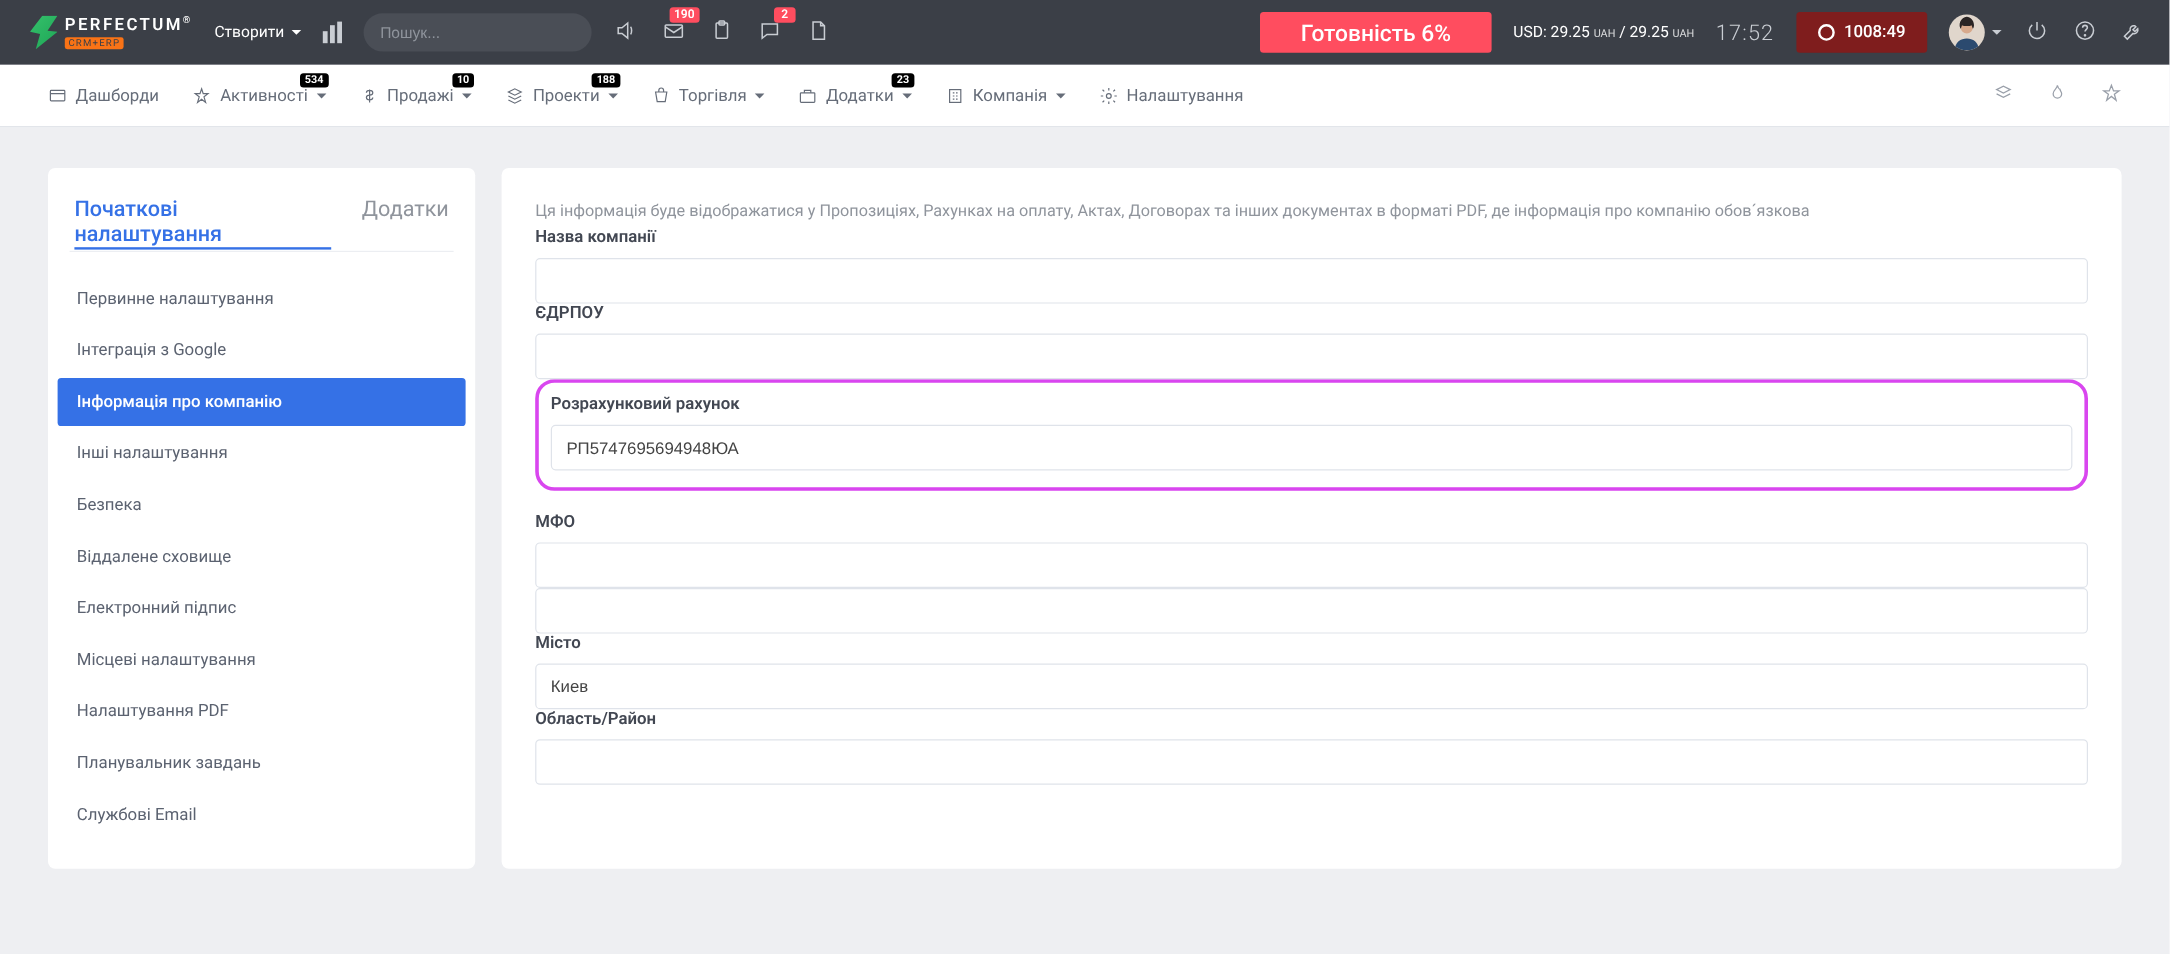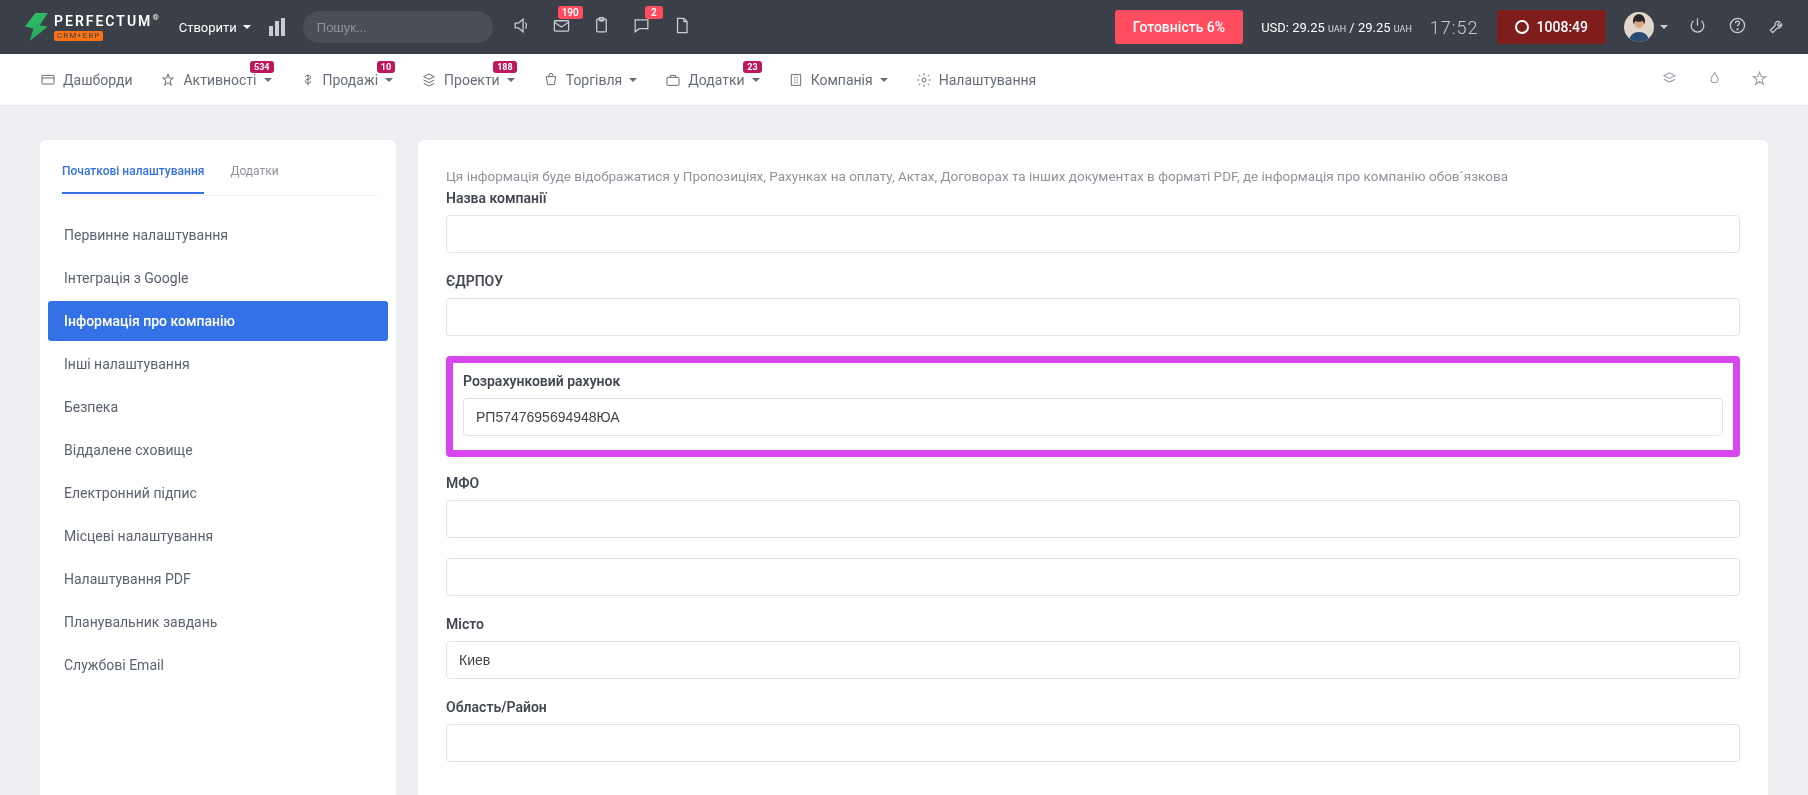--- a/index.html
+++ b/index.html
@@ -19,55 +19,55 @@
 .bars-icon span{ width:4px; background:#c9cdd3;}
 .bars-icon span:nth-child(1){height:10px;} .bars-icon span:nth-child(2){height:15px;} .bars-icon span:nth-child(3){height:18px;}
 .search-box { background:#4a4e56; border-radius:18px; height:32px; width:190px; display:flex; align-items:center; padding:0 14px; }
 .search-box input { background:transparent; border:none; color:#c9cdd3; font-size:13px; width:100%; outline:none;}
 .search-box input::placeholder{color:#8f949c;}
 .search-ico { color:#8f949c; font-size:13px;}
 .hicon { position:relative; cursor:pointer; color:#c9cdd3; width:22px; text-align:center;}
 .hicon svg { width:19px; height:19px; fill:none; stroke:#c9cdd3; stroke-width:1.6;}
 .badge-red { position:absolute; top:-10px; right:-10px; background:#ff4d5f; color:#fff; font-size:10px; font-weight:600; padding:1px 4px; border-radius:3px; min-width:18px; text-align:center;}
 .spacer { flex:1; }
-.ready-btn { background:#ff4d5f; color:#fff; padding:0 18px; height:34px; display:flex; align-items:center; border-radius:3px; font-size:14px; font-weight:500; cursor:pointer;}
+.ready-btn { background:#ff4d5f; color:#fff; padding:0 34px; height:34px; display:flex; align-items:center; border-radius:3px; font-size:19px; font-weight:500; cursor:pointer;}
 .usd-txt { color:#fff; font-size:13px;}
 .usd-txt .cur { font-size:9px; opacity:.8;}
 .clock { color:#c9cdd3; font-size:18px; font-weight:300; letter-spacing:1px;}
 .timer-btn { background:#7f1d1d; color:#fff; padding:0 18px; height:34px; display:flex; align-items:center; gap:8px; border-radius:3px; font-size:14px; font-weight:500; cursor:pointer;}
 .timer-btn .ci { width:14px;height:14px;border:2px solid #fff;border-radius:50%; position:relative;}
 .avatar { width:30px;height:30px;border-radius:50%; background:#e0d6cc; overflow:hidden; }
 .avatar svg{width:30px;height:30px;}
 .power-ico svg, .help-ico svg, .wrench-ico svg { width:19px;height:19px;stroke:#c9cdd3;fill:none;stroke-width:1.6;}
 
 
 .navbar { background:#fff; height:52px; border-bottom:1px solid #e2e5ea; display:flex; align-items:center; padding:0 40px; gap:28px; color:#666d79;}
 .nav-item { display:flex; align-items:center; gap:7px; cursor:pointer; font-size:14px; position:relative;}
 .nav-item svg { width:16px;height:16px; stroke:#666d79; fill:none; stroke-width:1.5;}
-.nbadge { position:absolute; top:-11px; right:-2px; background:#be185d; color:#fff; font-size:9px; font-weight:700; padding:1px 4px; border-radius:3px;}
+.nbadge { position:absolute; top:-11px; right:-2px; background:#000000; color:#fff; font-size:9px; font-weight:700; padding:1px 4px; border-radius:3px;}
 .nav-flex { flex:1; }
 .nav-right-ico svg{ width:17px;height:17px; stroke:#9aa0aa; fill:none; stroke-width:1.5; cursor:pointer;}
 
 
 .content { display:flex; gap:22px; padding:34px 40px; }
 .side-card { background:#fff; border-radius:6px; width:356px; padding:18px 0 22px 0; }
 .tabs { display:flex; padding:0 22px; gap:26px; border-bottom:1px solid transparent;}
-.tab { padding:6px 0 14px 0; font-size:12px; color:#8f949c; cursor:pointer;}
+.tab { padding:6px 0 0 0; font-size:18px; color:#8f949c; cursor:pointer;}
 .tab.active { color:#3571e6; border-bottom:2px solid #3571e6; font-weight:500;}
 .side-rule { height:1px;background:#eceef2; margin:0 18px 10px 18px;}
 .side-list { padding:6px 8px 0 8px;}
 .srow { padding:12px 16px; font-size:14px; color:#5b6270; cursor:pointer; border-radius:3px; margin:3px 0;}
 .srow.active { background:#3571e6; color:#fff; font-weight:500;}
 
 .main-card { background:#fff; border-radius:6px; flex:1; padding:28px 28px 38px 28px;}
 .info-text { color:#8f949c; font-size:13.5px; margin-bottom:6px;}
-.fld { margin-bottom:20px; }
+.fld { }
 .fld label { display:block; font-size:14px; font-weight:600; color:#424752; margin-bottom:9px;}
 .fld input { width:100%; height:38px; border:1px solid #dfe3ea; border-radius:4px; padding:0 12px; font-size:14px; color:#444; background:#fff;}
-.hl-red { border:7px solid #d946ef; border-radius:4px; padding:8px 10px 14px 10px; margin-bottom:18px;}
+.hl-red { border:3px solid #d946ef; border-radius:16px; padding:8px 10px 14px 10px; margin-bottom:18px;}
 .hl-red label{ margin-top:2px;}
 </style>
 </head>
 <body>
 
 <div class="topbar">
   <div class="logo-box">
     <div class="logo-mark"></div>
     <div class="logo-text">
       <span class="p1"><span>PERFECTUM</span><sup>®</sup></span>

